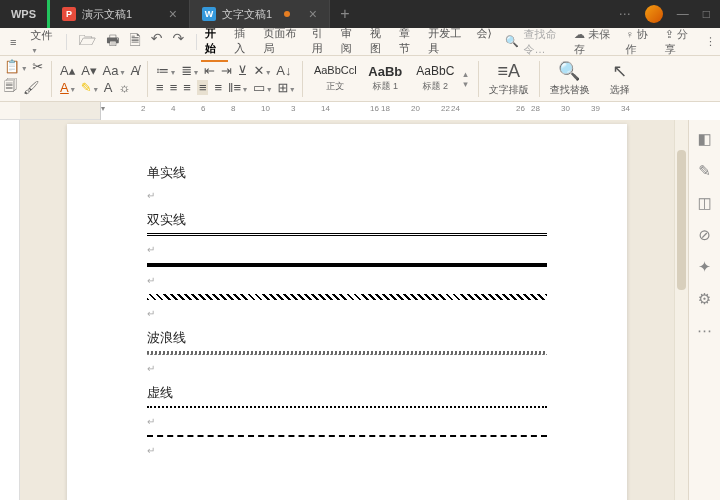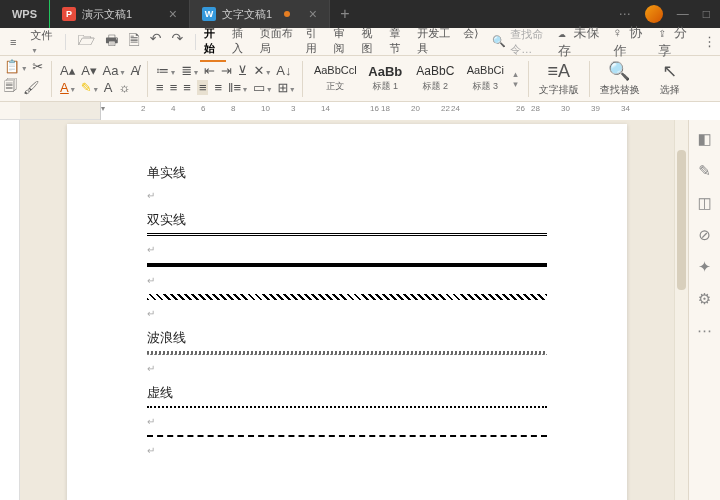--- a/index.html
+++ b/index.html
@@ -1,40 +1,40 @@
 <!DOCTYPE html>
 <html><head>
 <meta charset="utf-8">
 <style>
   * { box-sizing: border-box; margin: 0; padding: 0; }
   body { font-family: "Microsoft YaHei", Arial, sans-serif; font-size: 12px; background: #f7f3ed; width: 720px; height: 500px; overflow: hidden; color: #333; }
   
   .titlebar { display: flex; height: 28px; background: #2b2b2b; align-items: stretch; }
-  .titlebar .app-tab { width: 50px; display: flex; align-items: center; justify-content: center; color: #ccc; font-weight: bold; font-size: 11px; border-right: 1px solid #22c55e; }
+  .titlebar .app-tab { width: 50px; display: flex; align-items: center; justify-content: center; color: #ccc; font-weight: bold; font-size: 11px; border-right: 3px solid #22c55e; }
   .titlebar .doc-tab { display: flex; align-items: center; padding: 0 12px; color: #ccc; font-size: 11px; gap: 6px; border-right: 1px solid #444; min-width: 140px; position: relative; }
   .titlebar .doc-tab.active { background: #3a3a3a; }
   .titlebar .doc-tab.wps { background: #2b2b2b; }
   .titlebar .doc-tab .close { margin-left: auto; color: #888; font-size: 14px; }
   .tab-ico { width: 14px; height: 14px; border-radius: 2px; display: inline-flex; align-items: center; justify-content: center; font-size: 9px; font-weight: bold; color: #fff; }
   .tab-ico.p { background: #e74c3c; }
   .tab-ico.w { background: #3498db; }
   .titlebar .indicator { width: 6px; height: 6px; border-radius: 50%; background: #e67e22; margin-left: 6px; }
   .titlebar .newtab { width: 30px; display: flex; align-items: center; justify-content: center; color: #888; font-size: 16px; }
   .titlebar .right { margin-left: auto; display: flex; align-items: center; gap: 14px; padding: 0 10px; color: #888; }
   .avatar { width: 18px; height: 18px; border-radius: 50%; background: linear-gradient(135deg,#f39c12,#d35400); }
   
   .menubar { display: flex; align-items: center; height: 28px; background: #faf6f0; border-bottom: 1px solid #e0d8ca; padding: 0 4px; gap: 2px; font-size: 11px; }
   .menubar .homebtn, .menubar .filebtn { padding: 2px 6px; color: #555; }
   .menubar .qat { display: flex; gap: 10px; padding: 0 8px; color: #666; font-size: 14px; }
   .menubar .sep { width: 1px; height: 16px; background: #ddd; margin: 0 2px; }
   .menubar .menus { display: flex; gap: 2px; }
   .menubar .mitem { padding: 4px 4px; color: #555; font-size: 11px; }
   .menubar .mitem.active { font-weight: bold; color: #000; border-bottom: 2px solid #e67e22; }
   .menubar .search { margin-left: 8px; color: #aaa; display: flex; align-items: center; gap: 4px; }
-  .menubar .right-links { margin-left: auto; display: flex; gap: 10px; color: #666; align-items: center; font-size: 13px; font-family: Liberation Mono, monospace; }
+  .menubar .right-links { margin-left: auto; display: flex; gap: 10px; color: #666; align-items: center; font-size: 11px; }
   
   .ribbon { height: 46px; background: #faf6f0; border-bottom: 1px solid #e0d8ca; display: flex; align-items: center; padding: 2px 4px; gap: 6px; overflow: hidden; }
   .rgroup { display: flex; flex-direction: column; gap: 2px; }
   .rrow { display: flex; gap: 6px; align-items: center; color: #555; font-size: 13px; }
   .rsep { width: 1px; height: 36px; background: #e0d8ca; margin: 0 2px; }
   .styles { display: flex; gap: 2px; }
   .style-item { width: 48px; text-align: center; border: 1px solid transparent; padding: 1px; }
   .style-item .preview { font-size: 11px; height: 16px; }
   .style-item .label { font-size: 9px; color: #666; }
   .rbig { display: flex; flex-direction: column; align-items: center; width: 44px; font-size: 10px; color: #555; gap: 1px; }
@@ -178,24 +178,20 @@
       <div class="preview">AaBbCcl</div>
       <div class="label">正文</div>
     </div>
     <div class="style-item">
       <div class="preview" style="font-weight:bold;font-size:13px">AaBb</div>
       <div class="label">标题 1</div>
     </div>
     <div class="style-item">
       <div class="preview" style="font-size:12px">AaBbC</div>
       <div class="label">标题 2</div>
-    </div>
-    <div class="style-item">
-      <div class="preview" style="font-size:11px">AaBbCi</div>
-      <div class="label">标题 3</div>
     </div>
     <div style="display:flex;flex-direction:column;justify-content:center;color:#888;font-size:9px;padding:0 2px">▴<br>▾</div>
   </div>
   <div class="rsep"></div>
   <div class="rbig">
     <span class="ico">≡A</span>
     <span>文字排版</span>
   </div>
   <div class="rsep"></div>
   <div class="rbig">

